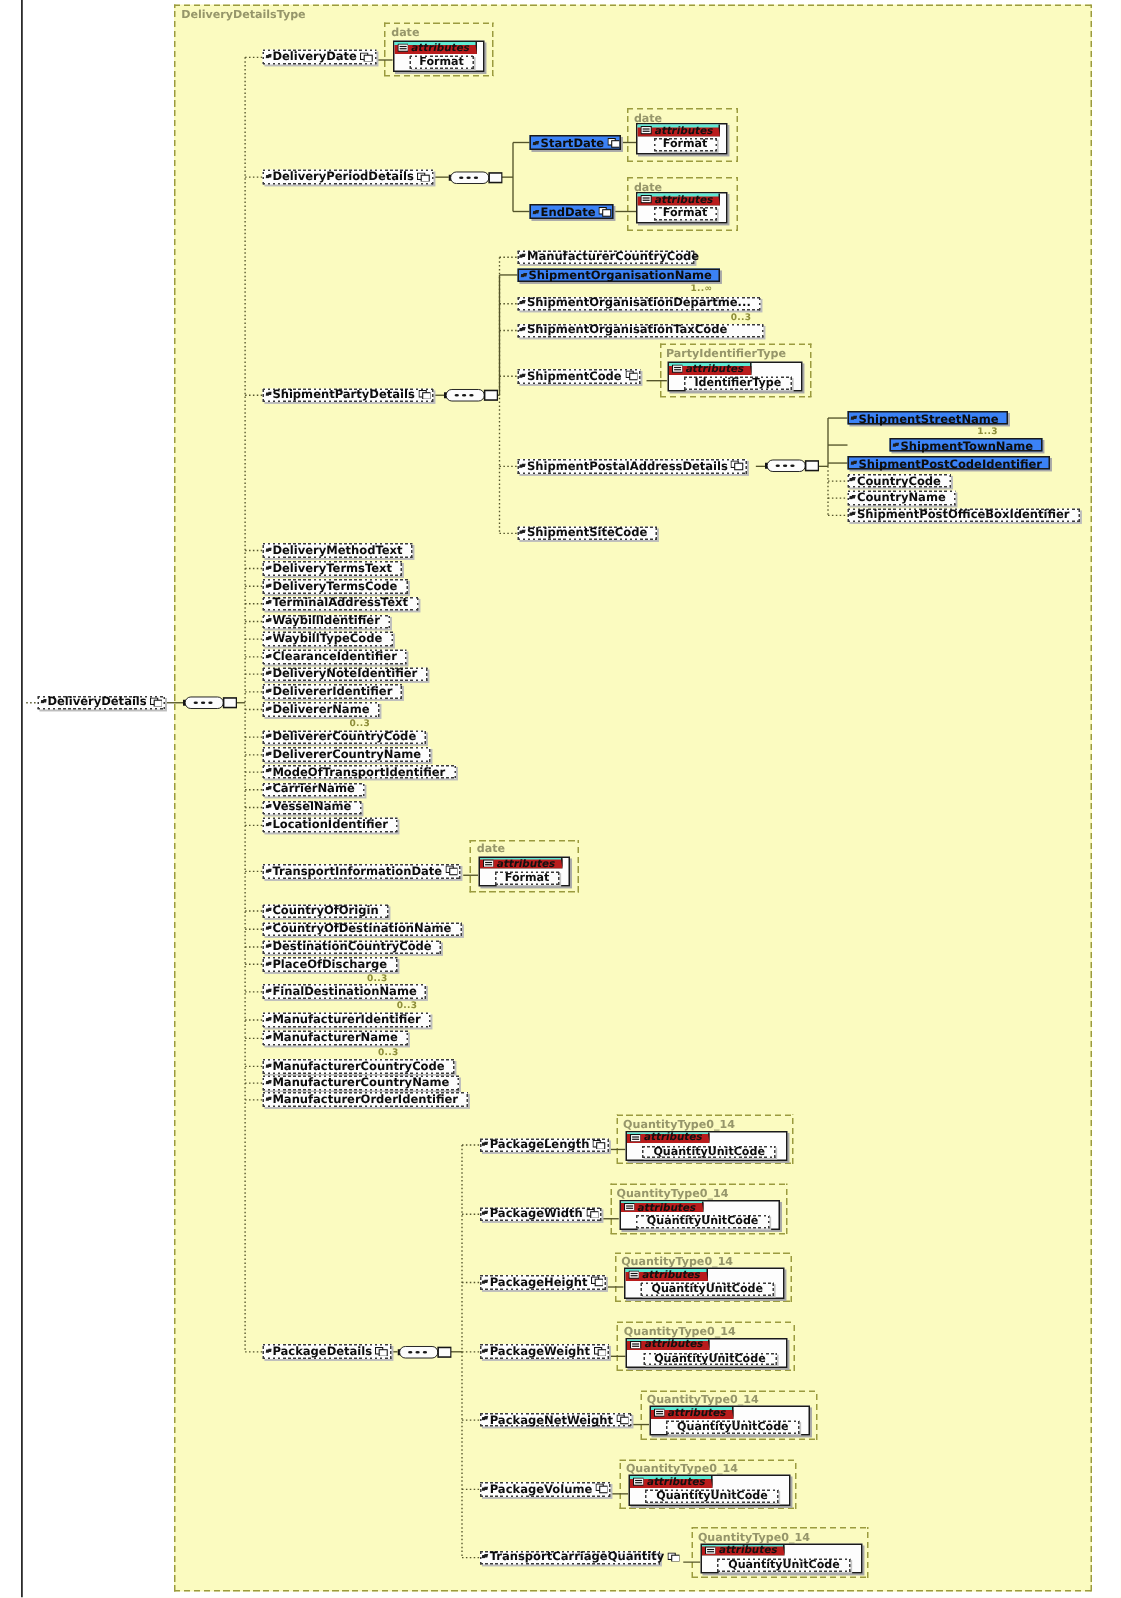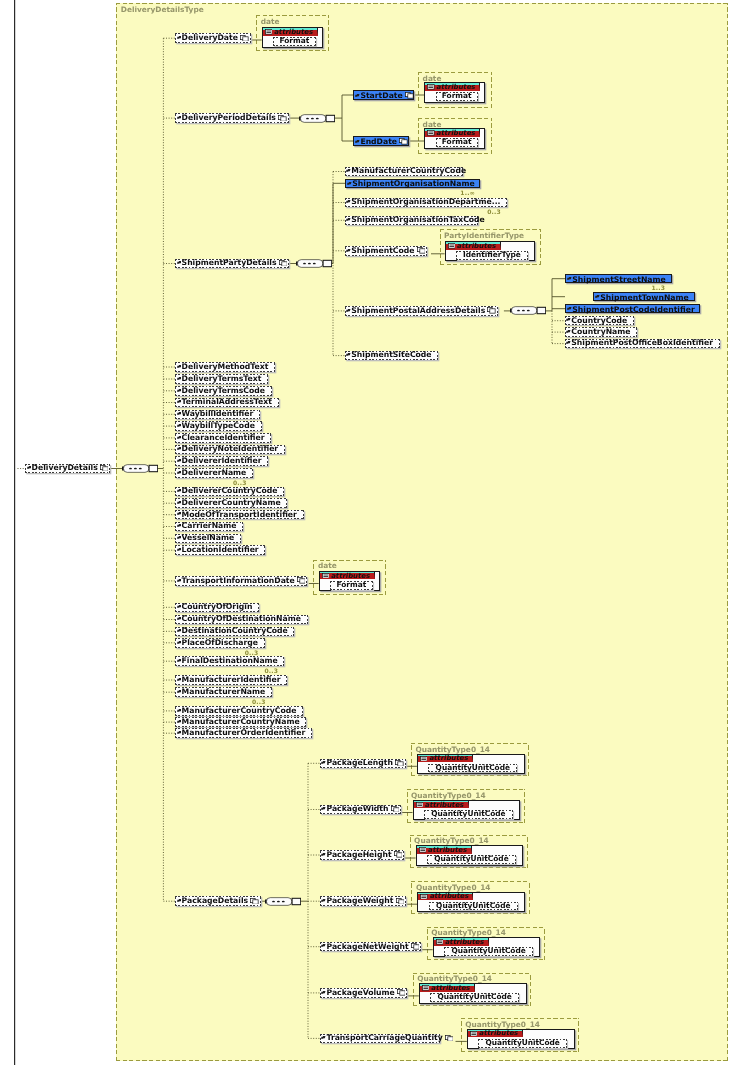--- a/index.html
+++ b/index.html
@@ -259,21 +259,21 @@
           <path d="M0 5.6 L0.9 1.2 L3.6 1.2 L3.9 0 L8.8 0 L7.6 4.4 L4.6 4.4 L4.3 5.6 Z" fill="#1f1f1f"></path>
         </svg></span>
       <span class="lbl">ShipmentOrganisationName</span>
     </div>
     <div class="el opt" style="left: 345px; top: 197.7px; width: 162.2px;">
       <span class="mark"><svg viewBox="0 0 9 6" width="4.6" height="3.1" xmlns="http://www.w3.org/2000/svg">
           <path d="M0 5.6 L0.9 1.2 L3.6 1.2 L3.9 0 L8.8 0 L7.6 4.4 L4.6 4.4 L4.3 5.6 Z" fill="#1f1f1f"></path>
         </svg></span>
       <span class="lbl">ShipmentOrganisationDepartme...</span>
     </div>
-    <div class="el opt" style="left: 345px; top: 215.5px; width: 133px;">
+    <div class="el opt" style="left: 345px; top: 215.5px; width: 164px;">
       <span class="mark"><svg viewBox="0 0 9 6" width="4.6" height="3.1" xmlns="http://www.w3.org/2000/svg">
           <path d="M0 5.6 L0.9 1.2 L3.6 1.2 L3.9 0 L8.8 0 L7.6 4.4 L4.6 4.4 L4.3 5.6 Z" fill="#1f1f1f"></path>
         </svg></span>
       <span class="lbl">ShipmentOrganisationTaxCode</span>
     </div>
     <div class="el opt" style="left: 345px; top: 246px; width: 82.2px;">
       <span class="mark"><svg viewBox="0 0 9 6" width="4.6" height="3.1" xmlns="http://www.w3.org/2000/svg">
           <path d="M0 5.6 L0.9 1.2 L3.6 1.2 L3.9 0 L8.8 0 L7.6 4.4 L4.6 4.4 L4.3 5.6 Z" fill="#1f1f1f"></path>
         </svg></span>
       <span class="lbl">ShipmentCode</span>

